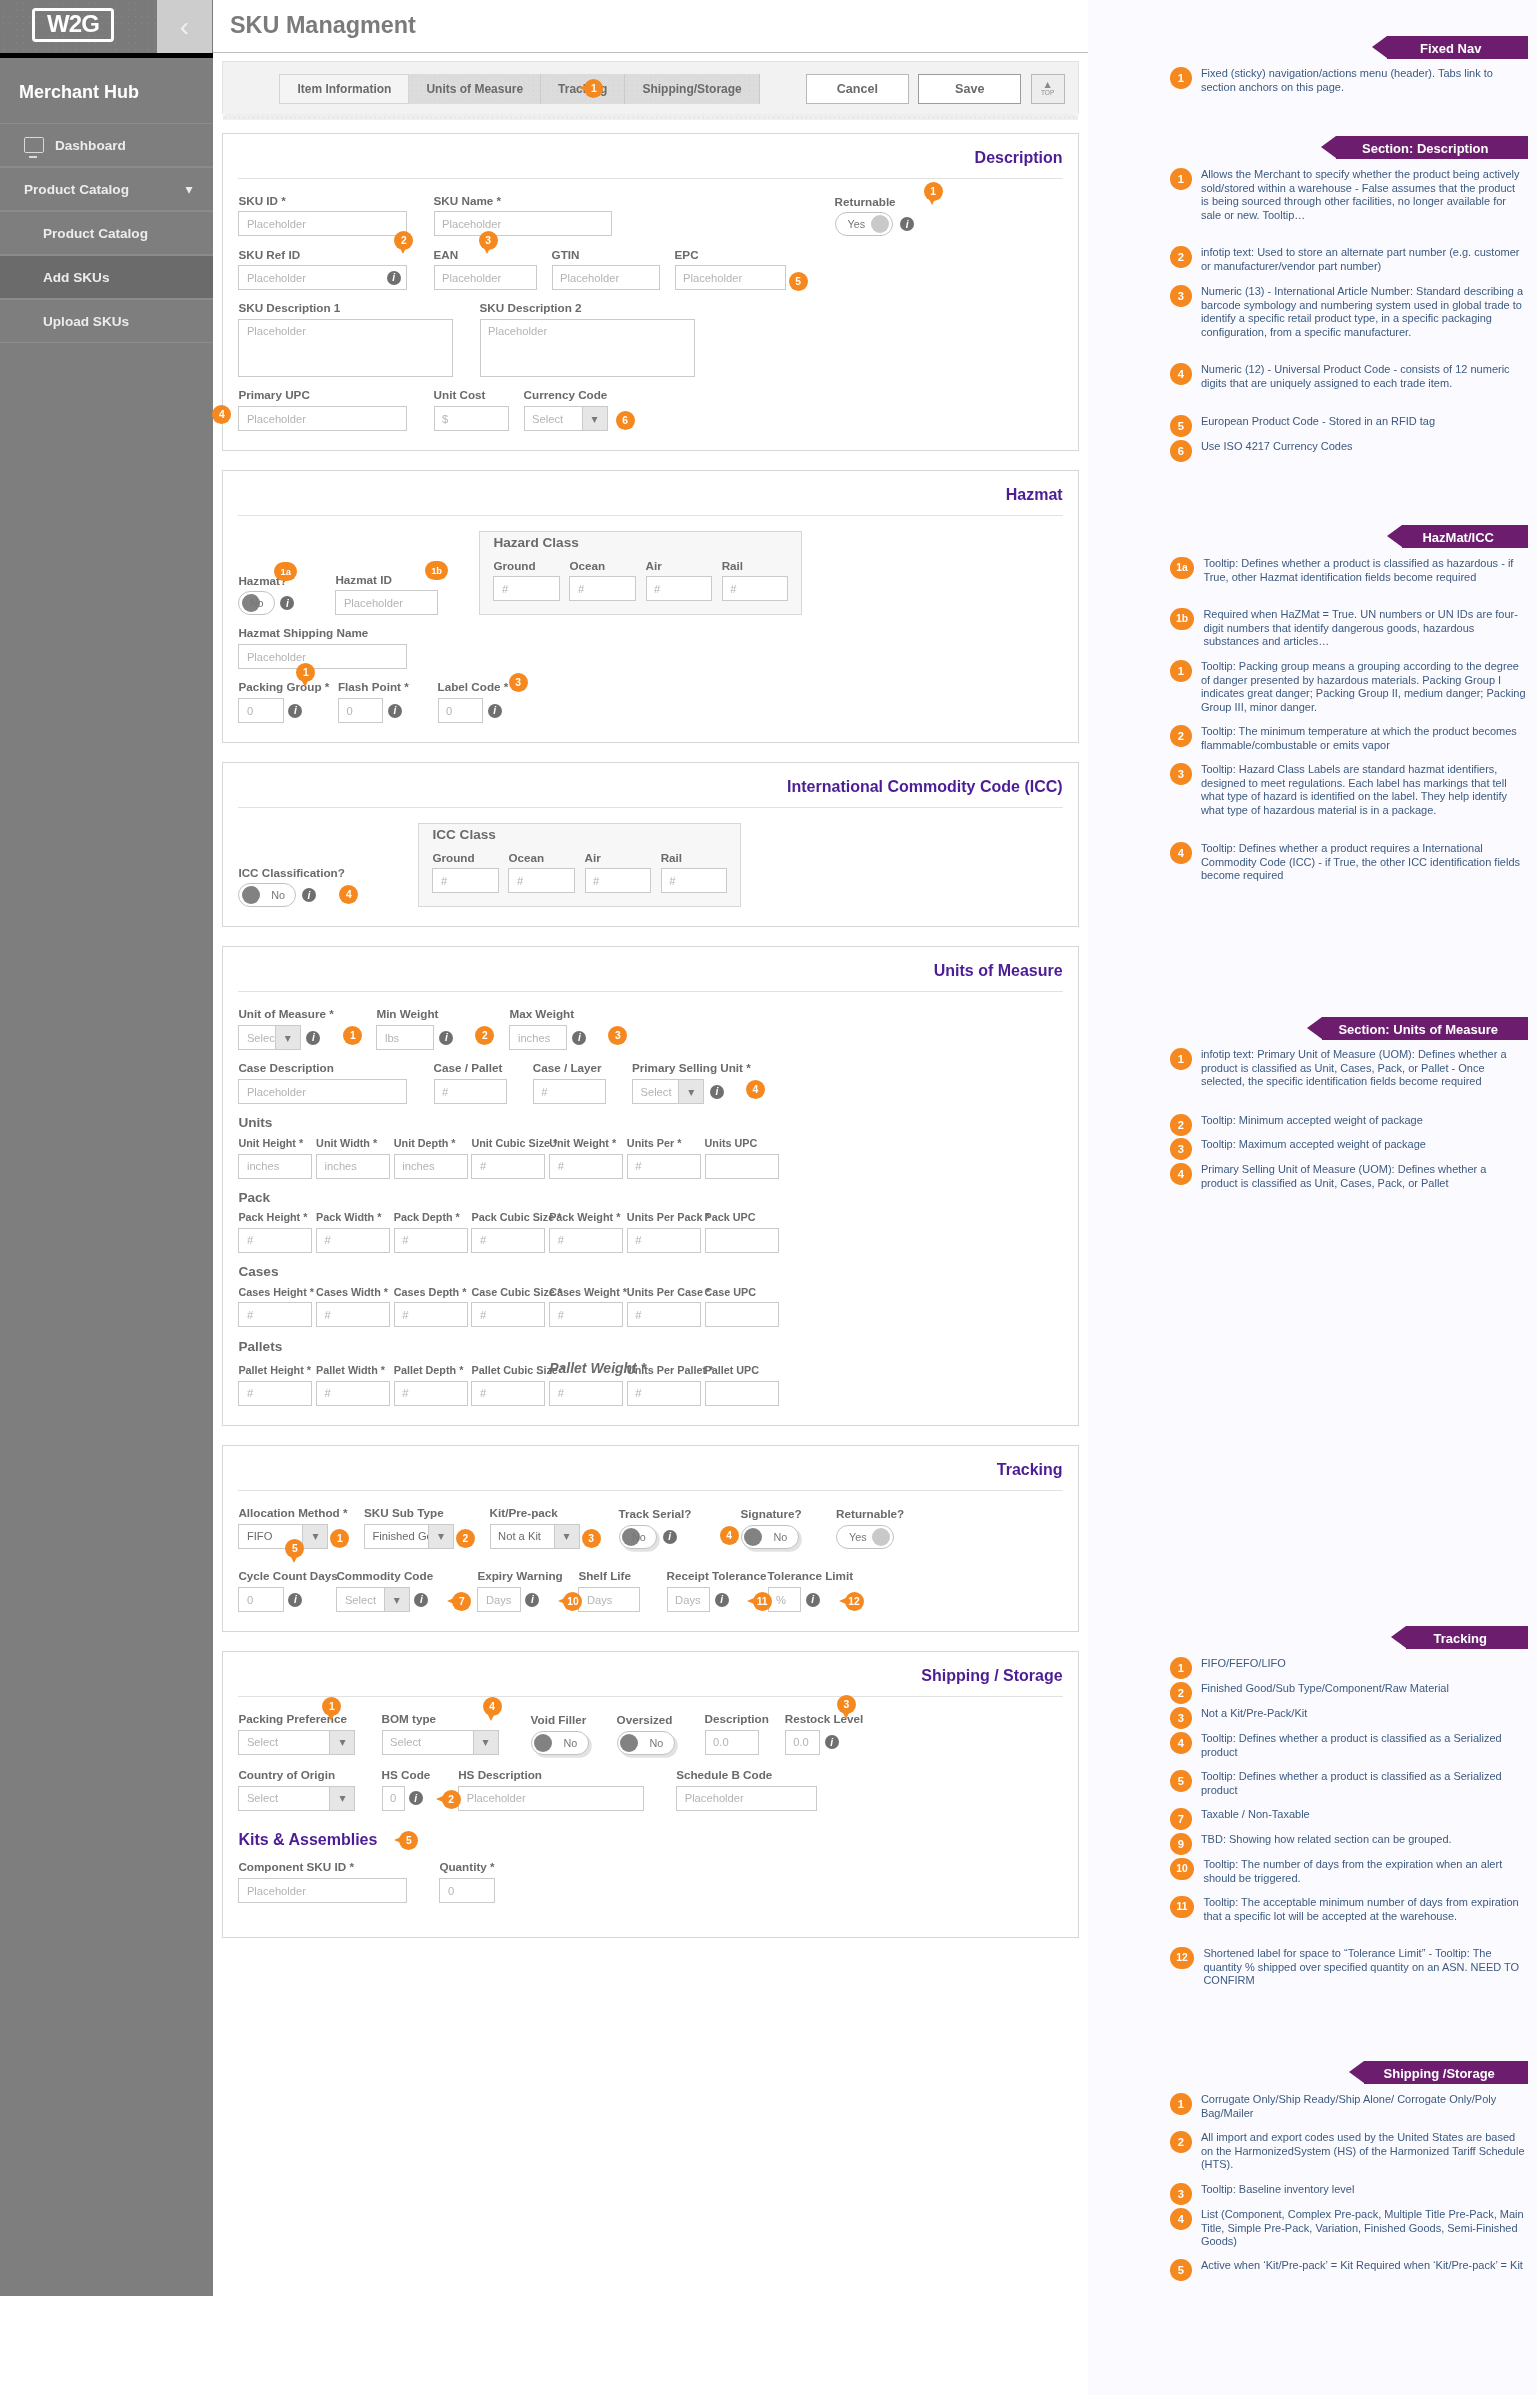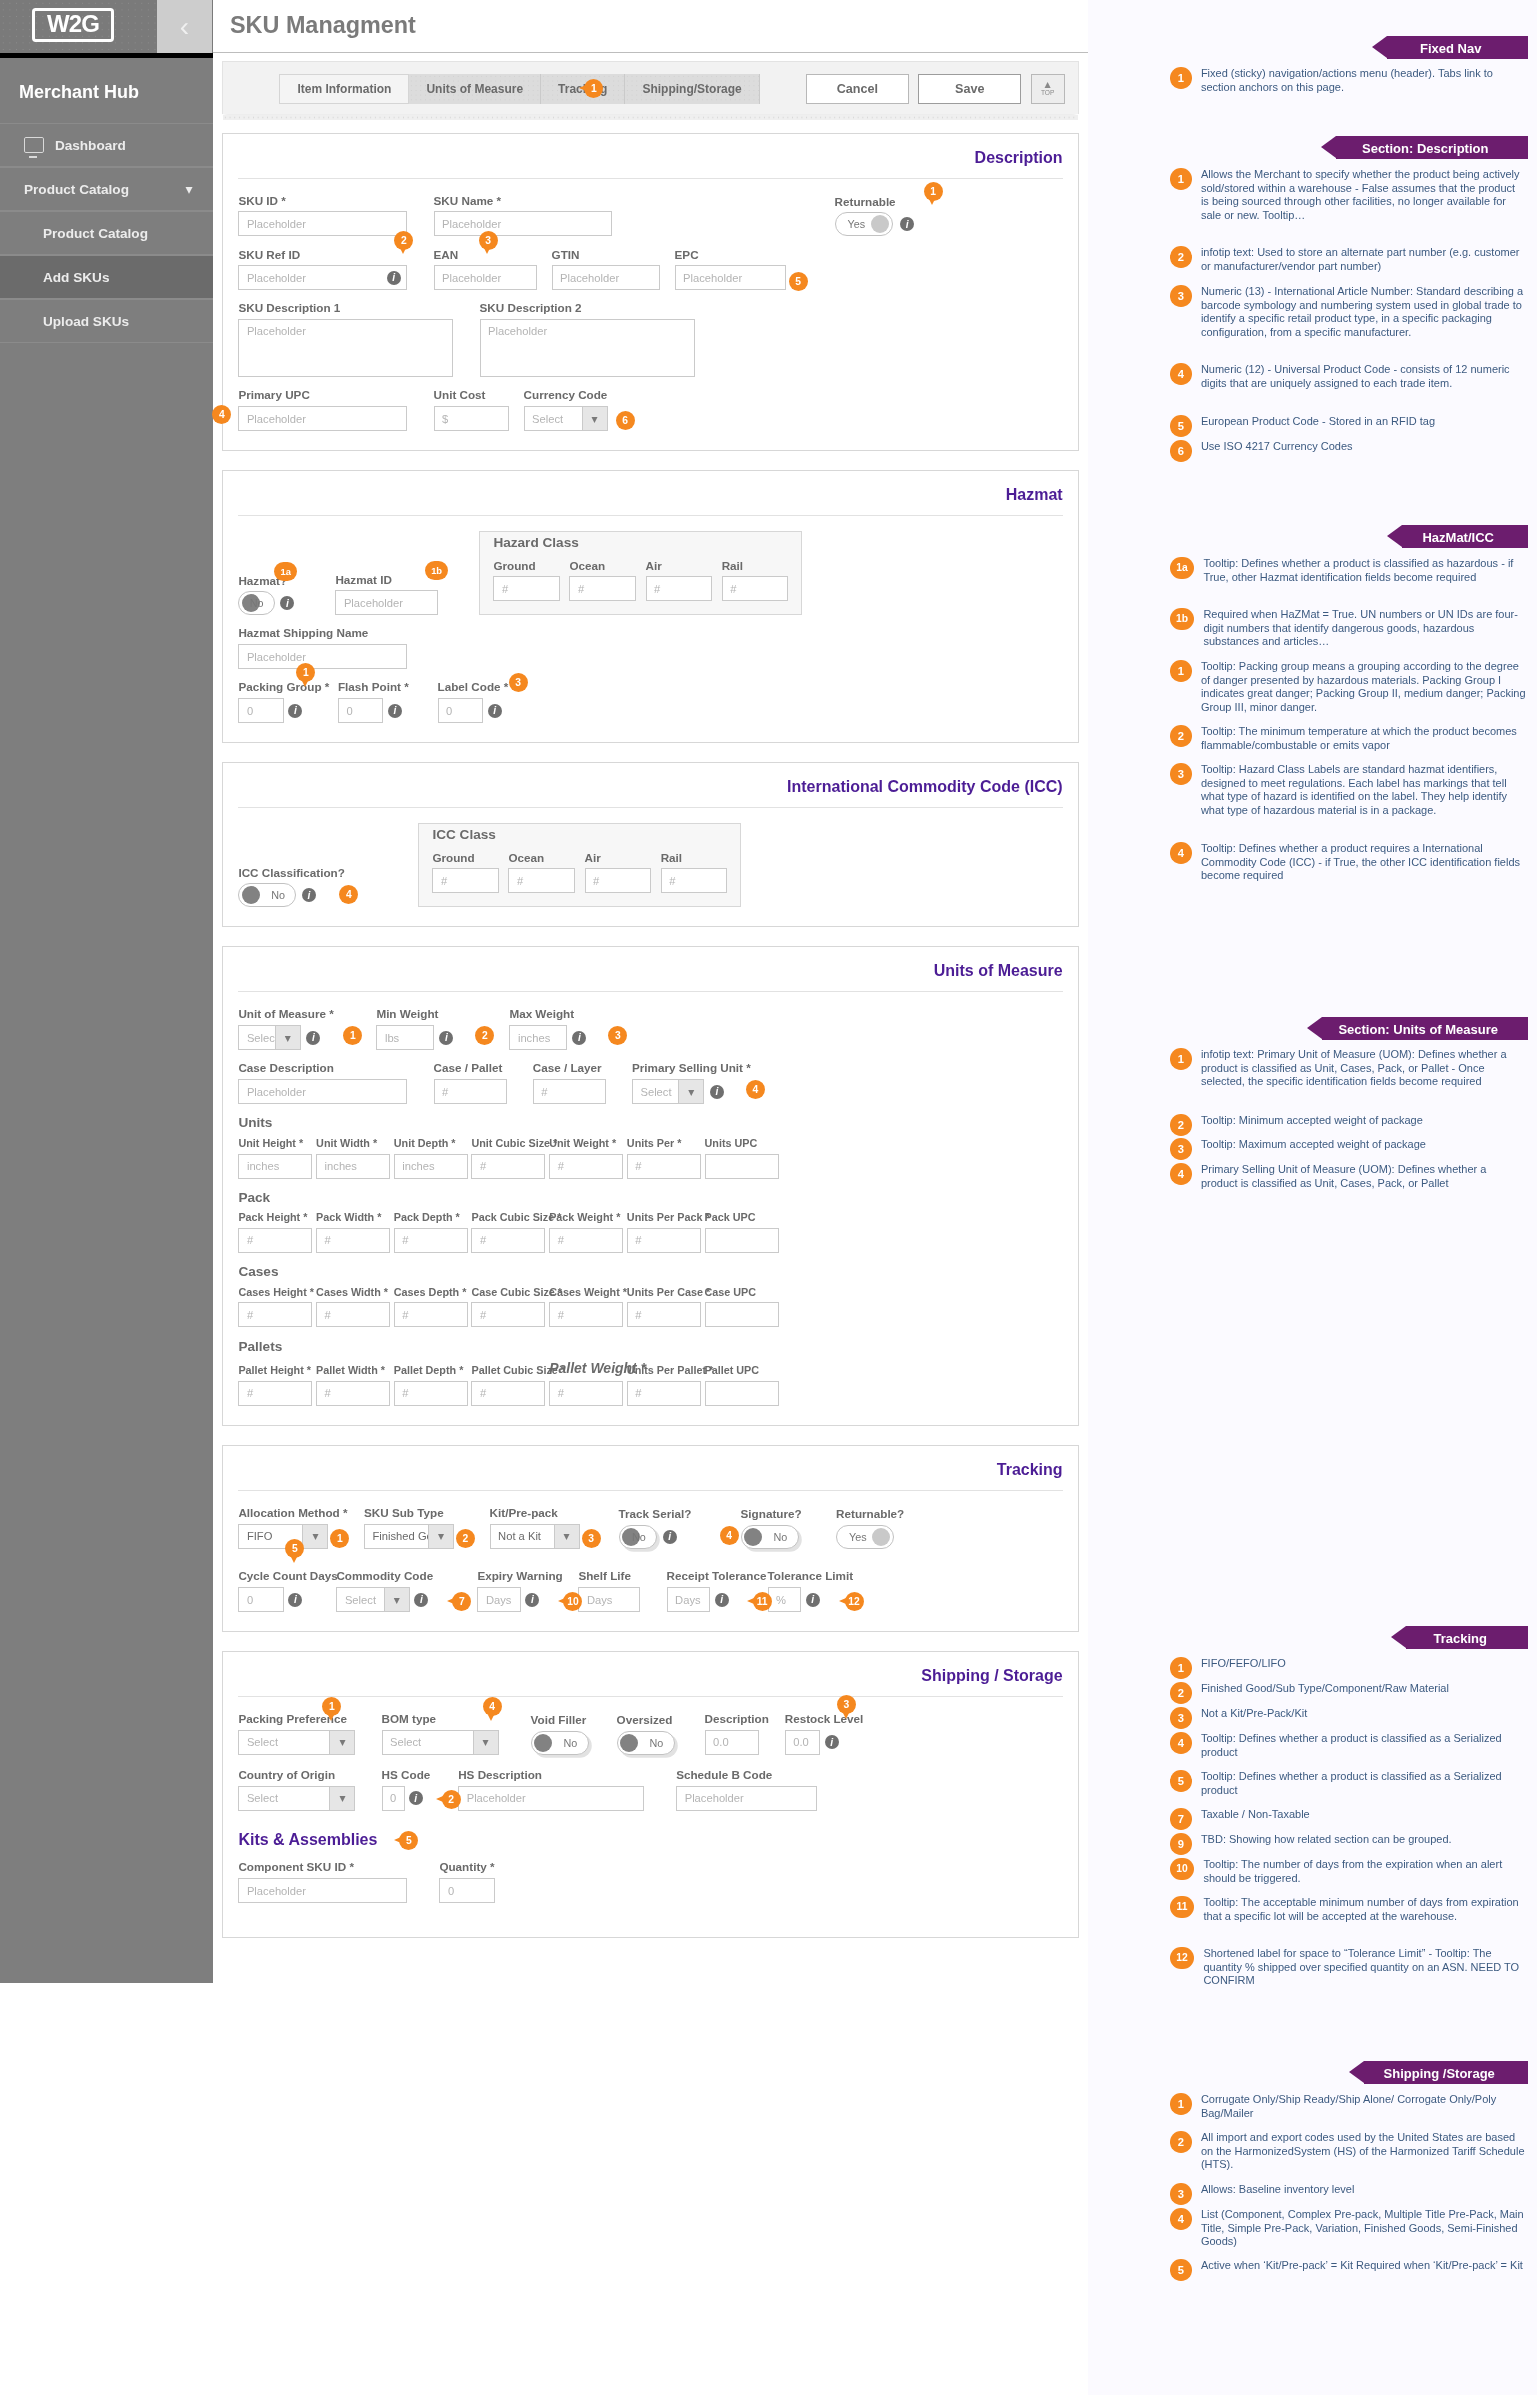--- a/index.html
+++ b/index.html
@@ -6,21 +6,21 @@
   html, body { margin:0; padding:0; }
   body {
     width:1537px; height:2396px;
     font-family:"Liberation Sans", sans-serif;
     background:#ffffff;
     color:#6a6a6a;
     position:relative;
     overflow:hidden;
   }
   
-  #sidebar { position:absolute; left:0; top:0; width:213px; height:1983px; background:#7e7e7e; }
+  #sidebar { position:absolute; left:0; top:0; width:213px; height:2296px; background:#7e7e7e; }
   #brandbar { height:53px; background:#7a7a7a; position:relative;
     background-image:radial-gradient(#8d8d8d 0.9px, transparent 0.9px);
     background-size:6.6px 6.6px; }
   #logo { position:absolute; left:32px; top:8.4px; width:82px; height:34px;
     border:3.7px solid #fff; border-radius:3.7px; color:#fff; font-weight:bold;
     font-size:24px; line-height:26px; text-align:center; letter-spacing:-0.9px; }
   #collapse-btn { position:absolute; left:157px; top:0; width:55px; height:53px;
     background:#cdcdcd; display:flex; align-items:center; justify-content:center;
     color:#f0f0f0; font-size:28px; line-height:1; }
   #sidebar-underline { height:4.7px; background:#000; }
@@ -879,21 +879,21 @@
     <div class="an-item" style="top: 2093px; left: 82px;">
       <div class="an-num">1</div>
       <div class="an-txt">Corrugate Only/Ship Ready/Ship Alone/ Corrogate Only/Poly Bag/Mailer</div>
     </div>
     <div class="an-item" style="top: 2131px; left: 82px;">
       <div class="an-num">2</div>
       <div class="an-txt">All import and export codes used by the United States are based on the HarmonizedSystem (HS) of the Harmonized Tariff Schedule (HTS).</div>
     </div>
     <div class="an-item" style="top: 2183px; left: 82px;">
       <div class="an-num">3</div>
-      <div class="an-txt">Allows: Baseline inventory level</div>
+      <div class="an-txt">Tooltip: Baseline inventory level</div>
     </div>
     <div class="an-item" style="top: 2208px; left: 82px;">
       <div class="an-num">4</div>
       <div class="an-txt">List (Component, Complex Pre-pack, Multiple Title Pre-Pack, Main Title, Simple Pre-Pack, Variation, Finished Goods, Semi-Finished Goods)</div>
     </div>
     <div class="an-item" style="top: 2259px; left: 82px;">
       <div class="an-num">5</div>
       <div class="an-txt">Active when ‘Kit/Pre-pack’ = Kit Required when ‘Kit/Pre-pack’ = Kit</div>
     </div>
   </div>

